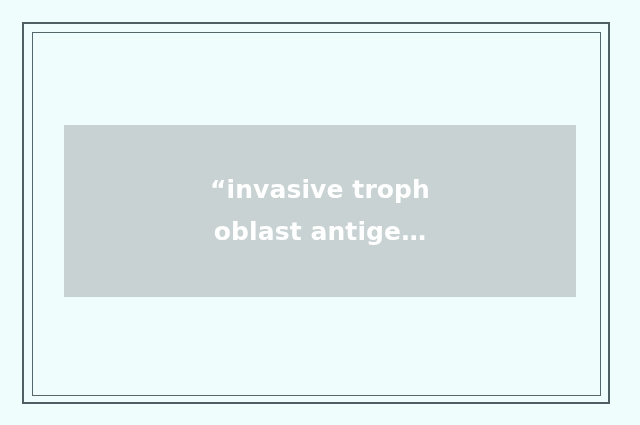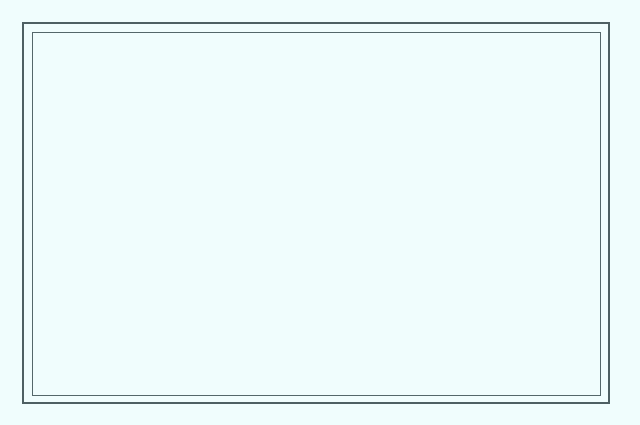--- a/index.html
+++ b/index.html
@@ -79,14 +79,18 @@
 </style>
 </head>
 <body>
 
 <div id="canvas">
 
   <div id="outer-frame"></div>
 
   <div id="inner-frame"></div>
 
+  <div id="media-block">
+    <p id="media-caption">“invasive troph
+oblast antige…</p>
+  </div>
 
 </div>
 
 </body></html>

